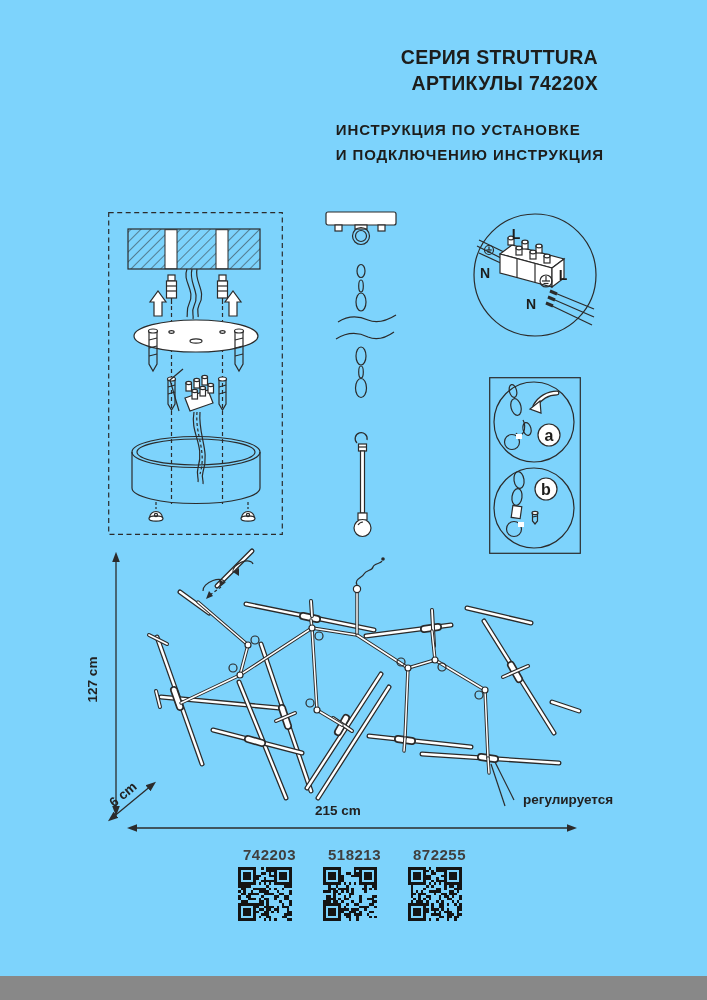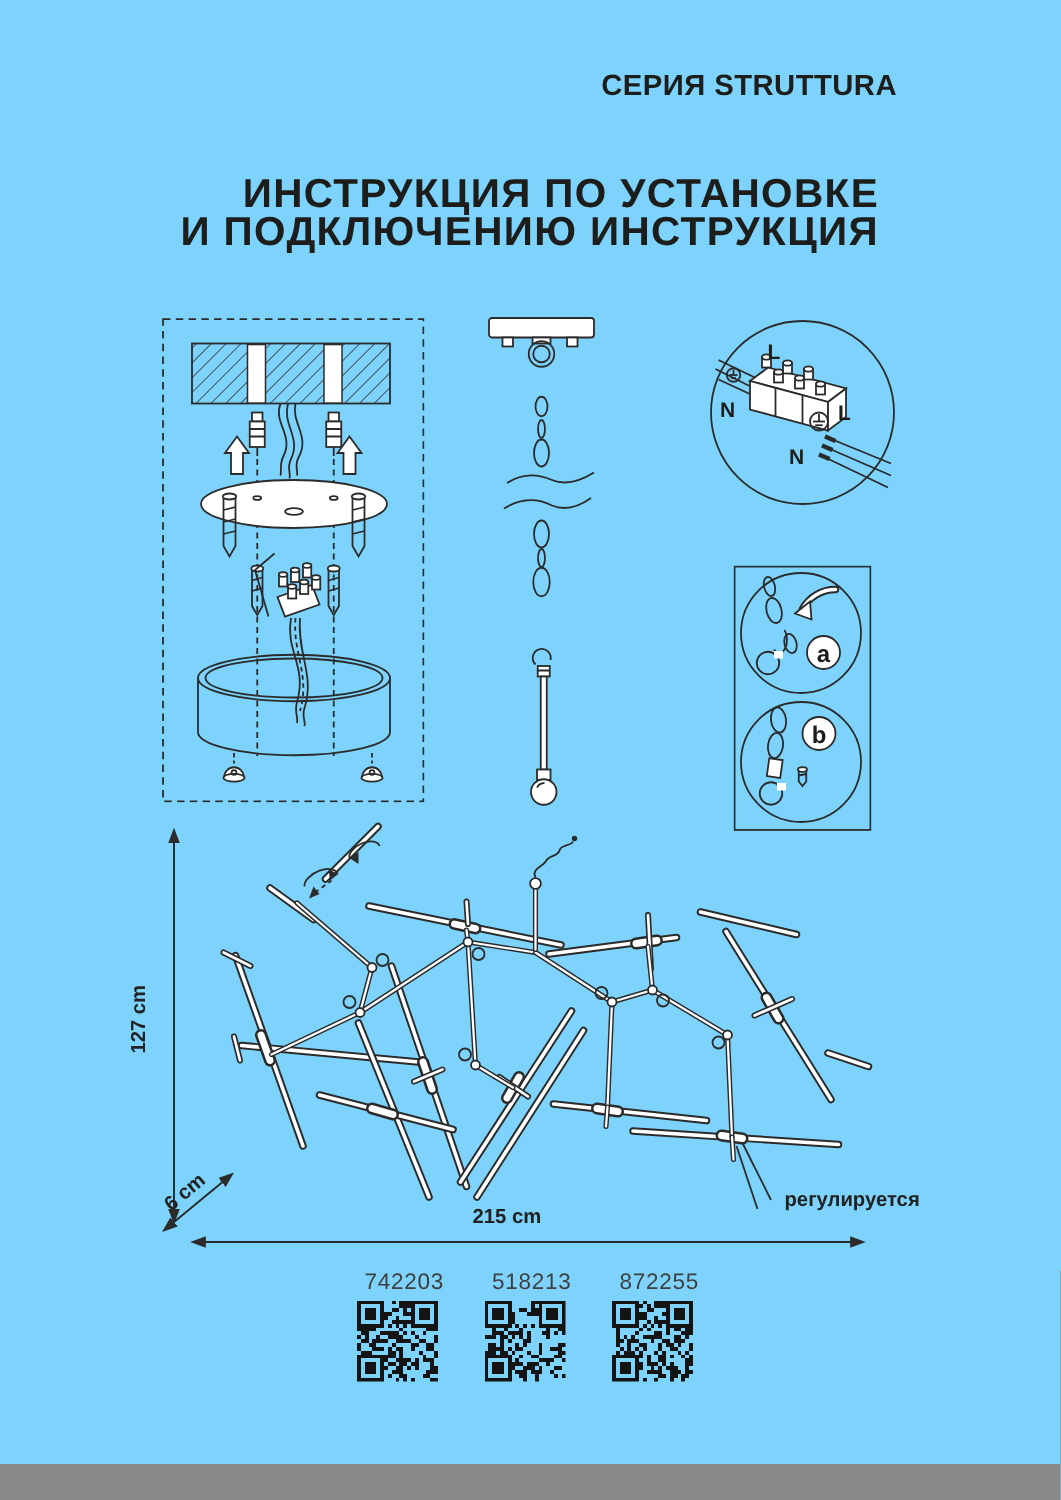--- a/index.html
+++ b/index.html
@@ -2,48 +2,49 @@
 <html><head>
 <meta charset="utf-8">
 <style>
   html,body{margin:0;padding:0;background:#888;}
   #page{position:relative;width:707px;height:976px;background:#7dd3fc;margin:0 auto;
         font-family:"Liberation Sans",sans-serif;color:#1d1d1b;overflow:hidden;}
   .abs{position:absolute;}
   
   #hdr-series{top:44px;right:109px;text-align:right;font-weight:bold;
               font-size:19.5px;line-height:26px;letter-spacing:.3px;}
-  #hdr-instr{top:117px;right:121px;text-align:right;font-weight:bold;
-             font-size:27px;line-height:25px;letter-spacing:.9px;}
+  #hdr-instr{top:117px;right:103px;font-weight:bold;
+             font-size:15px;line-height:25px;letter-spacing:.9px;}
   
   svg{display:block;}
   .dbl{stroke:#2b2b2b;fill:none;stroke-linecap:round;}
   .thin{stroke:#2b2b2b;stroke-width:1.2;fill:none;}
   .wfill{fill:#fff;stroke:#2b2b2b;stroke-width:1.2;}
   .svgtxt{font-family:"Liberation Sans",sans-serif;font-weight:bold;fill:#1d1d1b;}
   
   .dimlabel{font-size:13.5px;font-weight:bold;color:#222;white-space:nowrap;}
   #dim-height-label{left:62px;top:672px;width:60px;text-align:center;
                     transform:rotate(-90deg);transform-origin:center;}
   #dim-canopy-label{left:98px;top:787px;width:50px;text-align:center;
                     transform:rotate(-40deg);transform-origin:center;}
   #dim-width-label{left:315px;top:803px;width:80px;text-align:left;}
   #adjustable-label{left:523px;top:792px;}
   
   .qr-item{position:absolute;top:846px;width:63px;text-align:center;}
-  .qr-item .cap{font-size:15px;font-weight:normal;color:#3f3f3f;letter-spacing:.5px;margin-left:10px;}
+  .qr-item .cap{font-size:15px;font-weight:bold;color:#3f3f3f;letter-spacing:.5px;margin-left:10px;}
   .qr-item svg{margin:4px auto 0;}
 </style>
 </head>
 <body>
 
 <div id="page">
 
   <div class="abs" id="hdr-series">
     <div>СЕРИЯ STRUTTURA</div>
+    <div>АРТИКУЛЫ 74220X</div>
   </div>
   <div class="abs" id="hdr-instr">
     <div>ИНСТРУКЦИЯ ПО УСТАНОВКЕ</div>
     <div>И ПОДКЛЮЧЕНИЮ ИНСТРУКЦИЯ</div>
   </div>
 
   <svg class="abs" style="left:108px;top:212px" width="175" height="323" viewBox="0 0 175 323">
     <defs>
       <pattern id="hatch" width="7" height="7" patternUnits="userSpaceOnUse" patternTransform="rotate(45)">
         <line x1="0" y1="0" x2="0" y2="7" stroke="#2b2b2b" stroke-width="1"></line>

